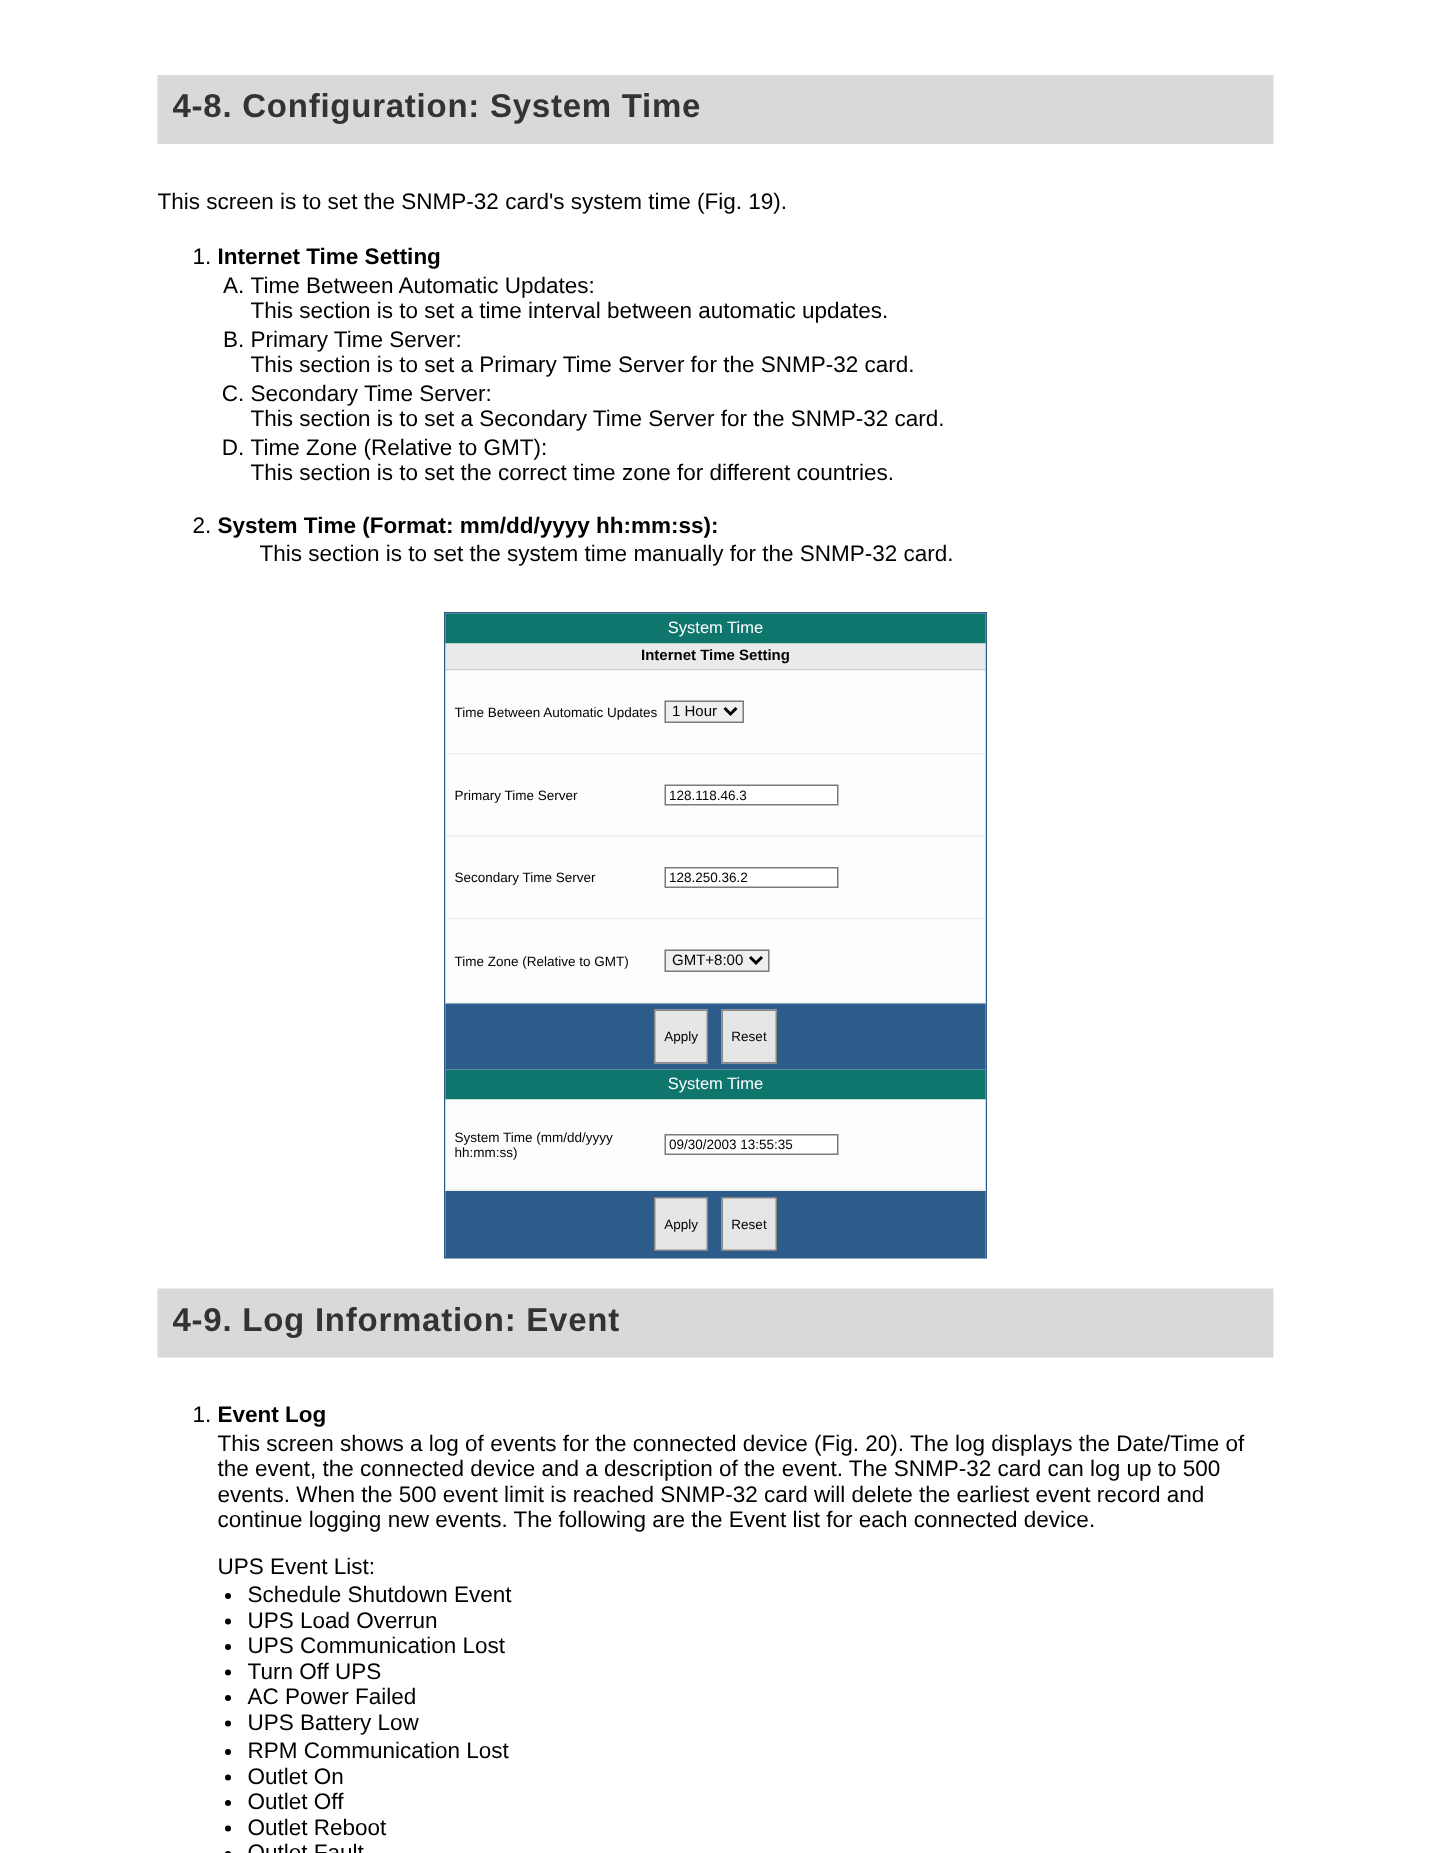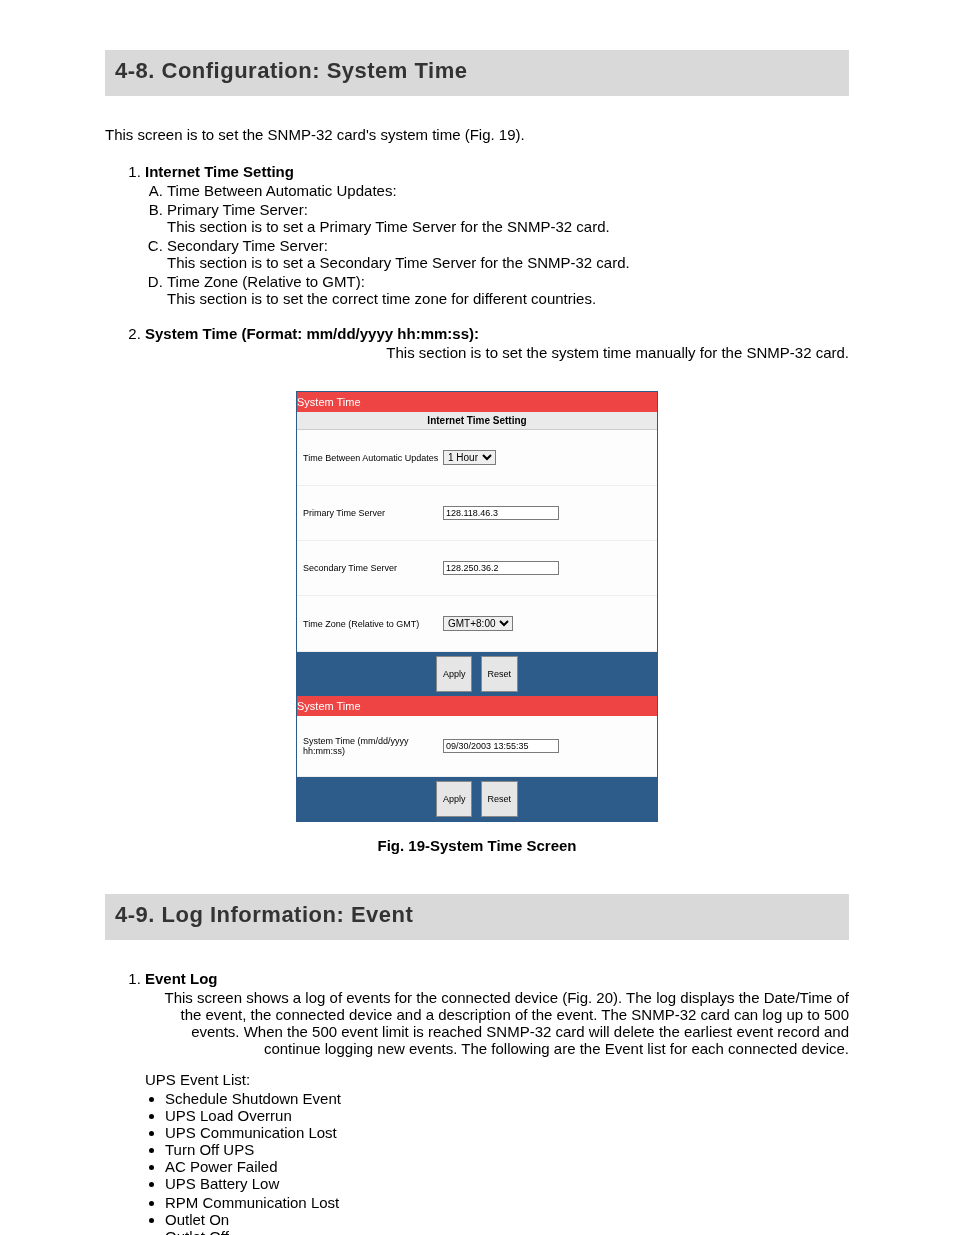--- a/index.html
+++ b/index.html
@@ -45,22 +45,23 @@
   }
   ol.sub-alpha > li {
     margin-bottom: 2px;
   }
   .figure-wrap {
     width: 360px;
     margin: 30px auto 15px auto;
     border: 1px solid #2e5c8a;
   }
   .fig-header-bar {
-    background: #ef4444;
+    background: #0f766e;
     color: #fff;
+    text-align: center;
     font-size: 11px;
     padding: 4px 0;
   }
   .fig-subheader {
     background: #eaeaea;
     text-align: center;
     font-size: 10px;
     font-weight: bold;
     padding: 3px 0;
     border-bottom: 1px solid #ccc;
@@ -119,38 +120,38 @@
   .page-number {
     text-align: left;
     margin-top: 50px;
     font-size: 15px;
   }
   .section-49 {
     margin-top: 20px;
   }
   .para {
     margin: 2px 0 0 0;
-    text-align: right;
   }
 </style>
 </head>
 <body>
 
 <div class="page">
 
   <div class="section-header">4-8.  Configuration: System Time</div>
 
   <p class="intro">This screen is to set the SNMP-32 card's system time (Fig. 19).</p>
 
   <ol class="main-list">
     <li>
       <span class="item-title">Internet Time Setting</span>
       <ol class="sub-alpha">
         <li>
           <span>Time Between Automatic Updates:</span><br>
+          <span>This section is to set a time interval between automatic updates.</span>
         </li>
         <li>
           <span>Primary Time Server:</span><br>
           <span>This section is to set a Primary Time Server for the SNMP-32 card.</span>
         </li>
         <li>
           <span>Secondary Time Server:</span><br>
           <span>This section is to set a Secondary Time Server for the SNMP-32 card.</span>
         </li>
         <li>
@@ -202,21 +203,20 @@
     <div class="fig-row">
       <div class="label">System Time (mm/dd/yyyy hh:mm:ss)</div>
       <div class="field"><input type="text" value="09/30/2003 13:55:35" style=""></div>
     </div>
     <div class="fig-button-bar">
       <button>Apply</button>
       <button>Reset</button>
     </div>
   </div>
 
-  <div class="fig-caption">Fig. 19-System Time Screen</div>
 
   <div class="section-header section-49">4-9.  Log Information: Event</div>
 
   <ol class="main-list">
     <li>
       <span class="item-title">Event Log</span>
       <div class="para">This screen shows a log of events for the connected device (Fig. 20).  The log displays the Date/Time of the event, the connected device and a description of the event.  The SNMP-32 card can log up to 500 events.  When the 500 event limit is reached SNMP-32 card will delete the earliest event record and continue logging new events.  The following are the Event list for each connected device.</div>
 
       <div class="subhead-bold">UPS Event List:</div>
       <ul class="bullets">

